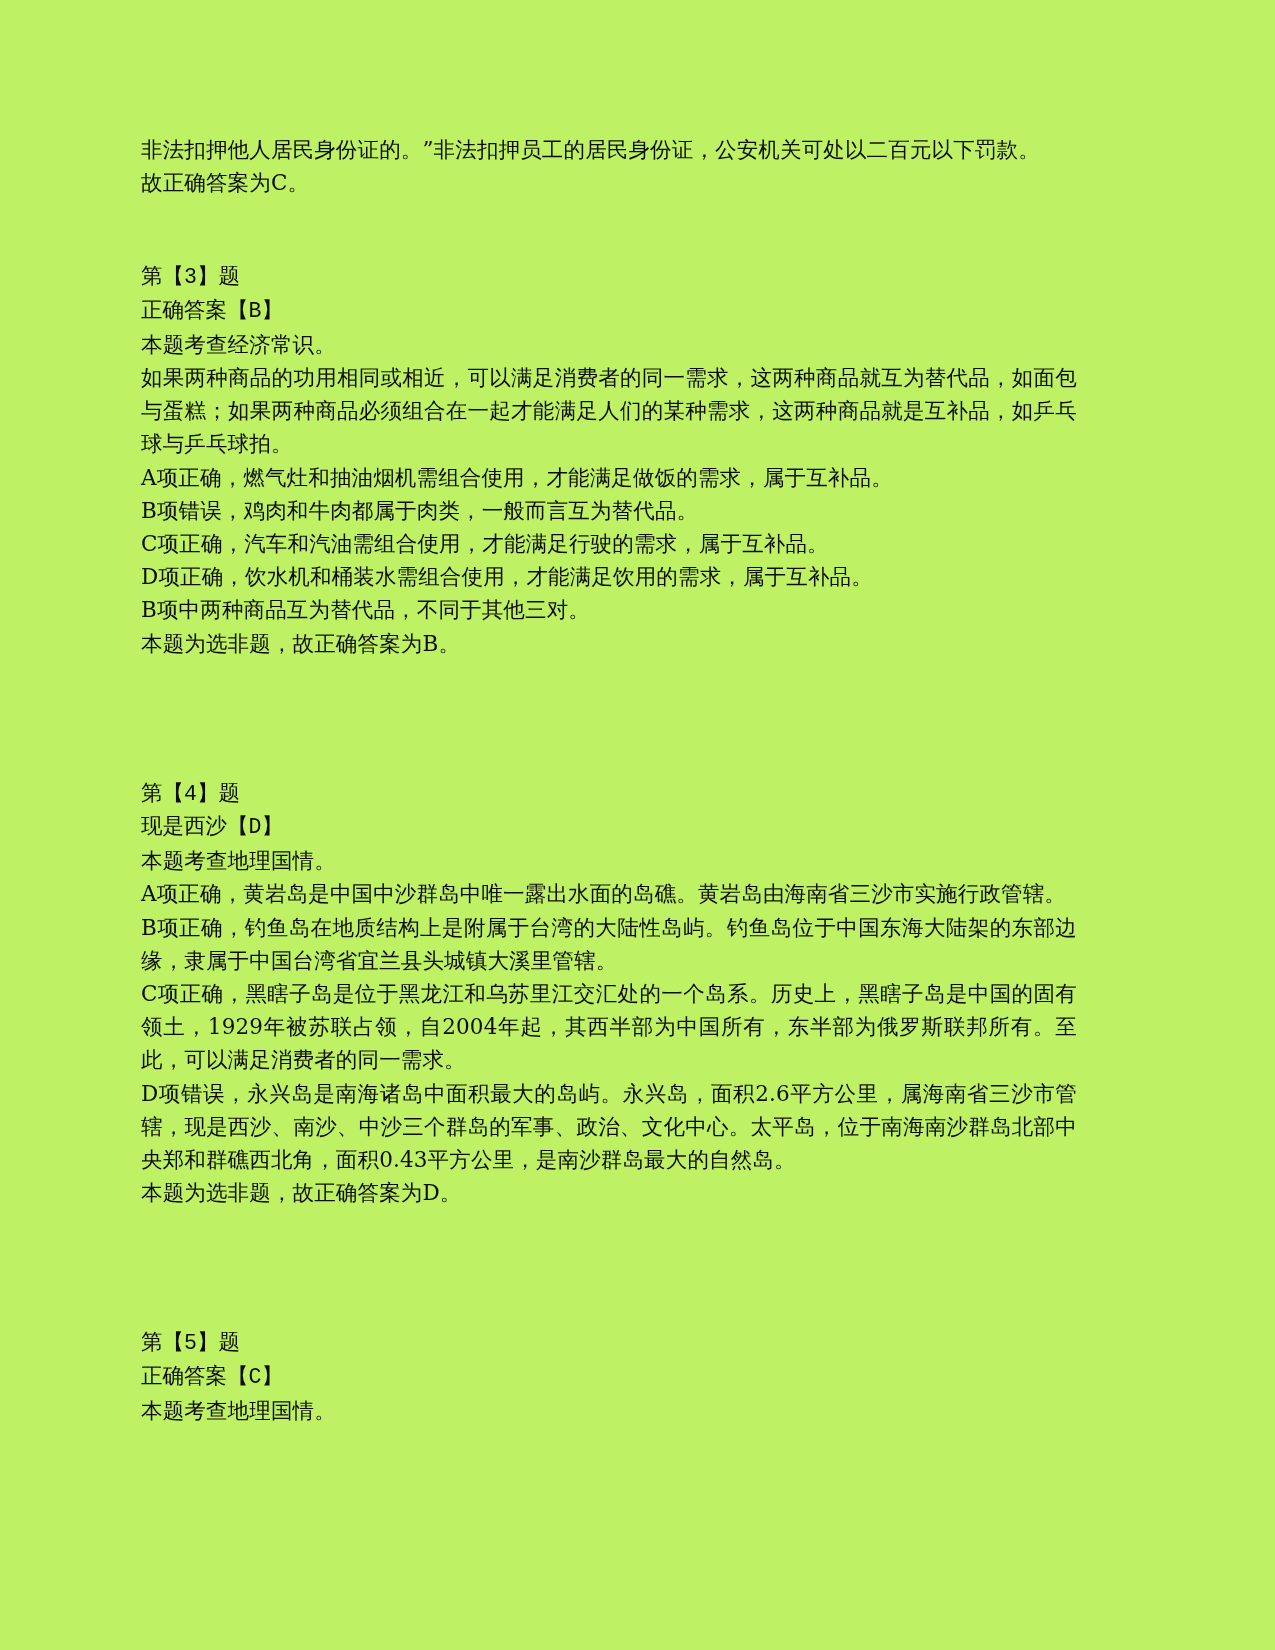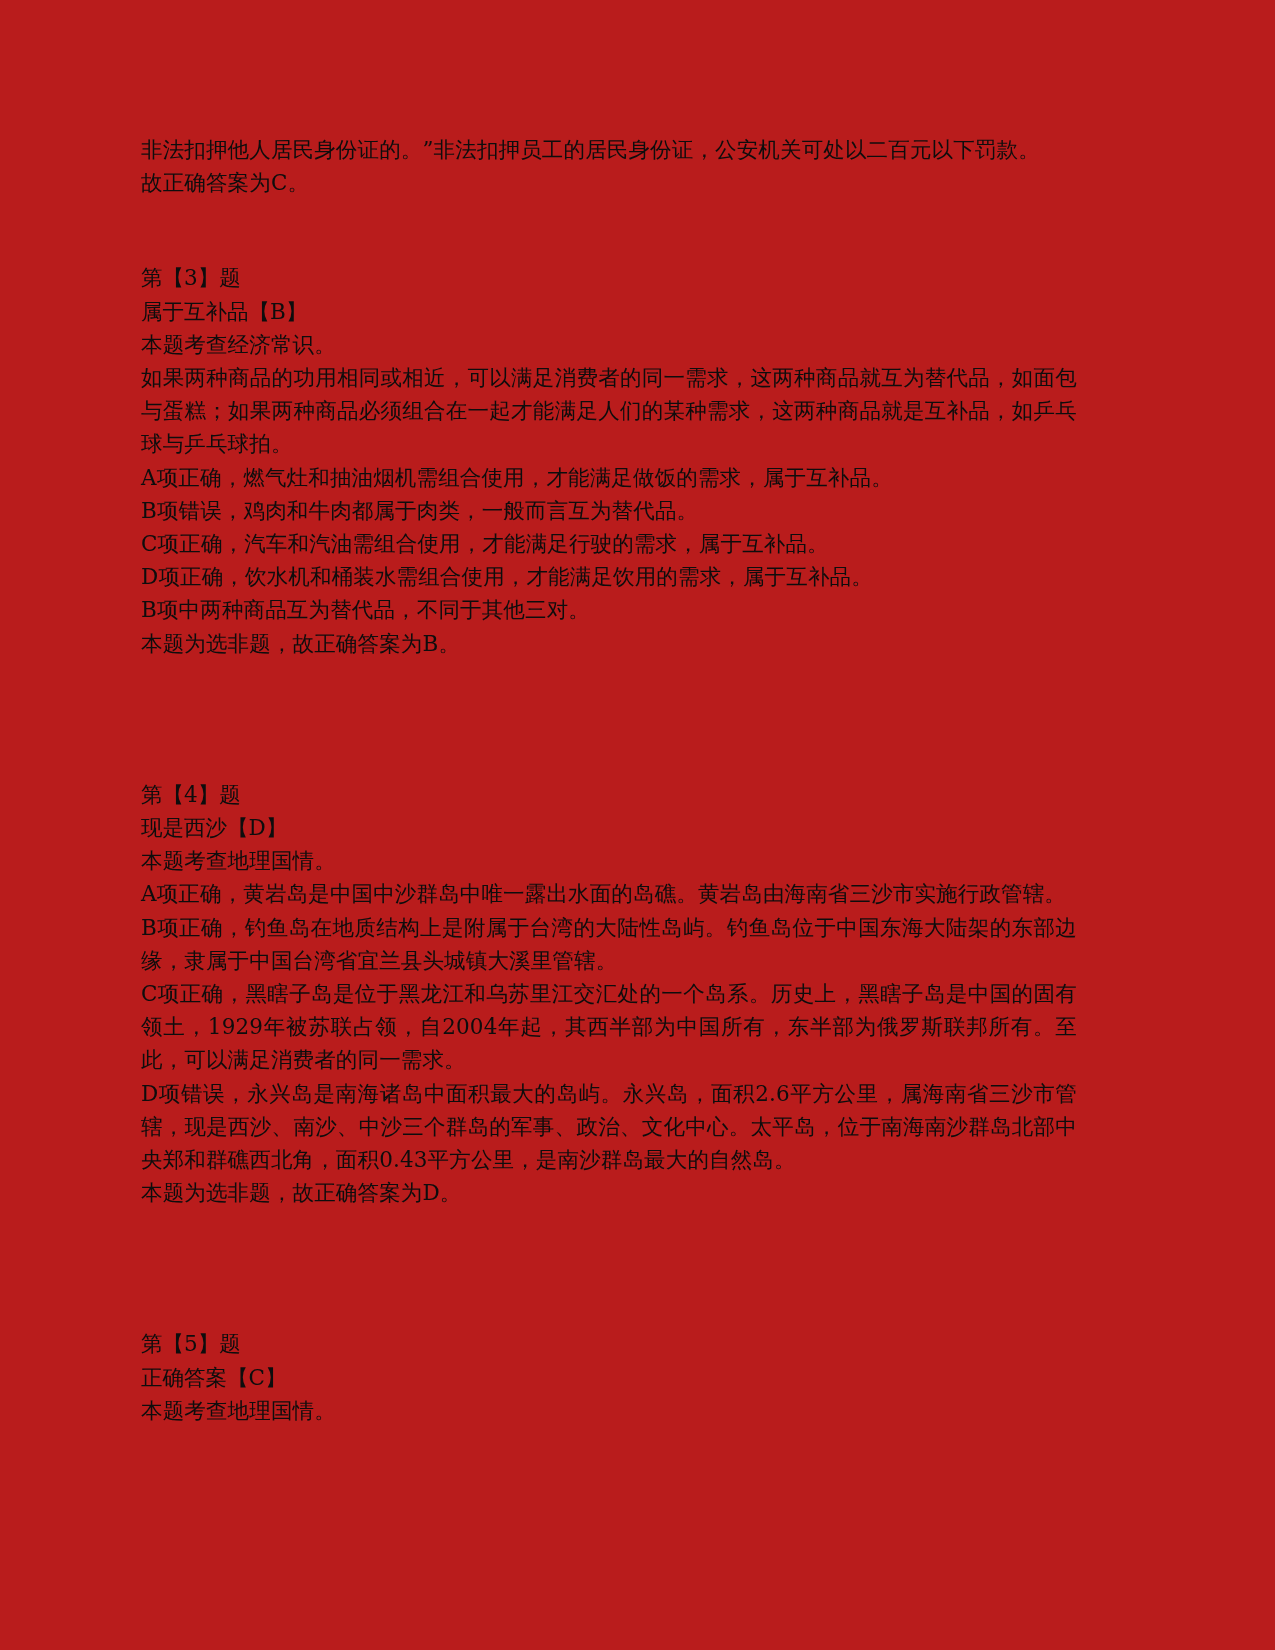--- a/index.html
+++ b/index.html
@@ -15,21 +15,21 @@
     font-family: "DejaVu Serif", "Liberation Serif", serif;
     color: #000000;
     -webkit-font-smoothing: antialiased;
   }
   .page {
     position: absolute;
     left: 0;
     top: 0;
     width: 1275px;
     height: 1650px;
-    background: #b91c1c;
+    background: #bef264;
     overflow: hidden;
   }
   .content {
     position: absolute;
     left: 141px;
     top: 133px;
     width: 936px;
   }
   .para {
     font-size: 21.5px;
@@ -49,38 +49,39 @@
   }
   .gap-block-huge {
     height: 118px;
   }
   .qhead {
     font-size: 21.5px;
     line-height: 33.2px;
     margin: 0;
     text-align: left;
     color: #0d0d0d;
+    font-family: Liberation Mono, monospace;
   }
 </style>
 </head>
 <body>
 
 <div class="page">
   <div class="content">
 
     <div>
       <p class="para">非法扣押他人居民身份证的。”非法扣押员工的居民身份证，公安机关可处以二百元以下罚款。</p>
       <p class="para last-of-block">故正确答案为C。</p>
     </div>
 
     <div class="gap-block"></div>
 
     <div>
       <p class="qhead">第【3】题</p>
-      <p class="qhead">属于互补品【B】</p>
+      <p class="qhead">正确答案【B】</p>
       <p class="para last-of-block">本题考查经济常识。</p>
       <p class="para">如果两种商品的功用相同或相近，可以满足消费者的同一需求，这两种商品就互为替代品，如面包与蛋糕；如果两种商品必须组合在一起才能满足人们的某种需求，这两种商品就是互补品，如乒乓球与乒乓球拍。</p>
       <p class="para last-of-block">A项正确，燃气灶和抽油烟机需组合使用，才能满足做饭的需求，属于互补品。</p>
       <p class="para last-of-block">B项错误，鸡肉和牛肉都属于肉类，一般而言互为替代品。</p>
       <p class="para last-of-block">C项正确，汽车和汽油需组合使用，才能满足行驶的需求，属于互补品。</p>
       <p class="para last-of-block">D项正确，饮水机和桶装水需组合使用，才能满足饮用的需求，属于互补品。</p>
       <p class="para last-of-block">B项中两种商品互为替代品，不同于其他三对。</p>
       <p class="para last-of-block">本题为选非题，故正确答案为B。</p>
     </div>
 

